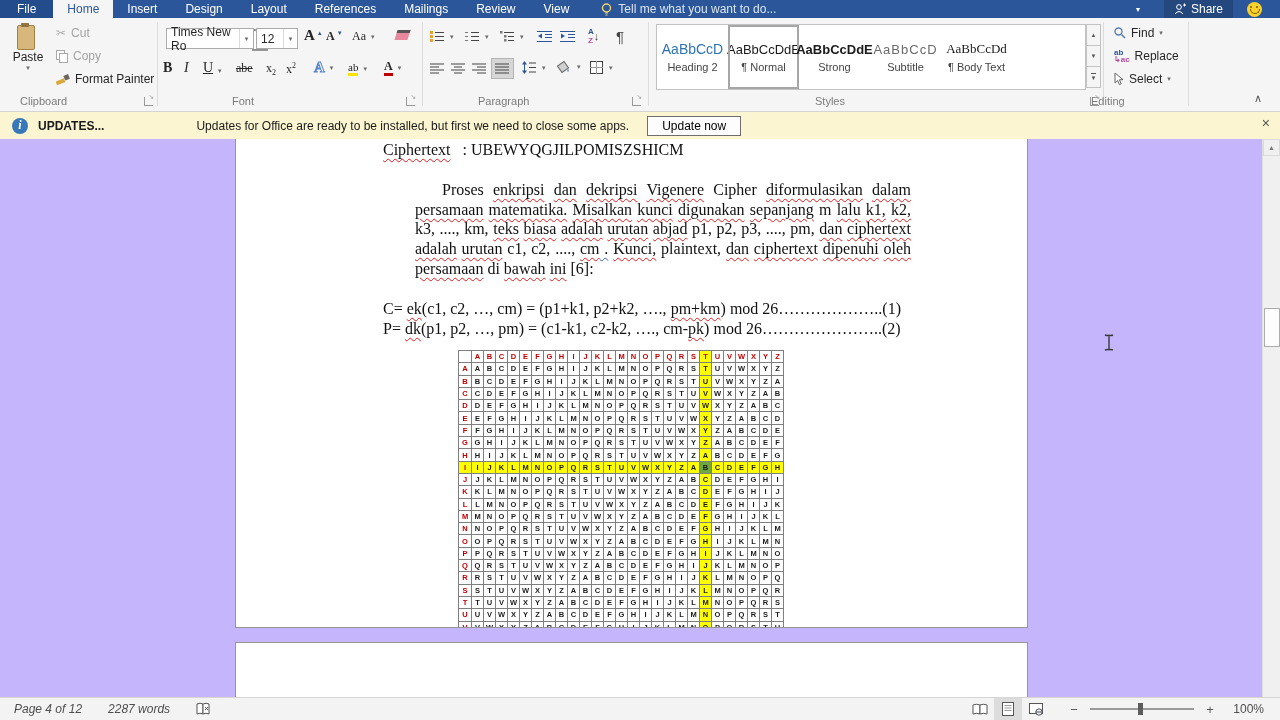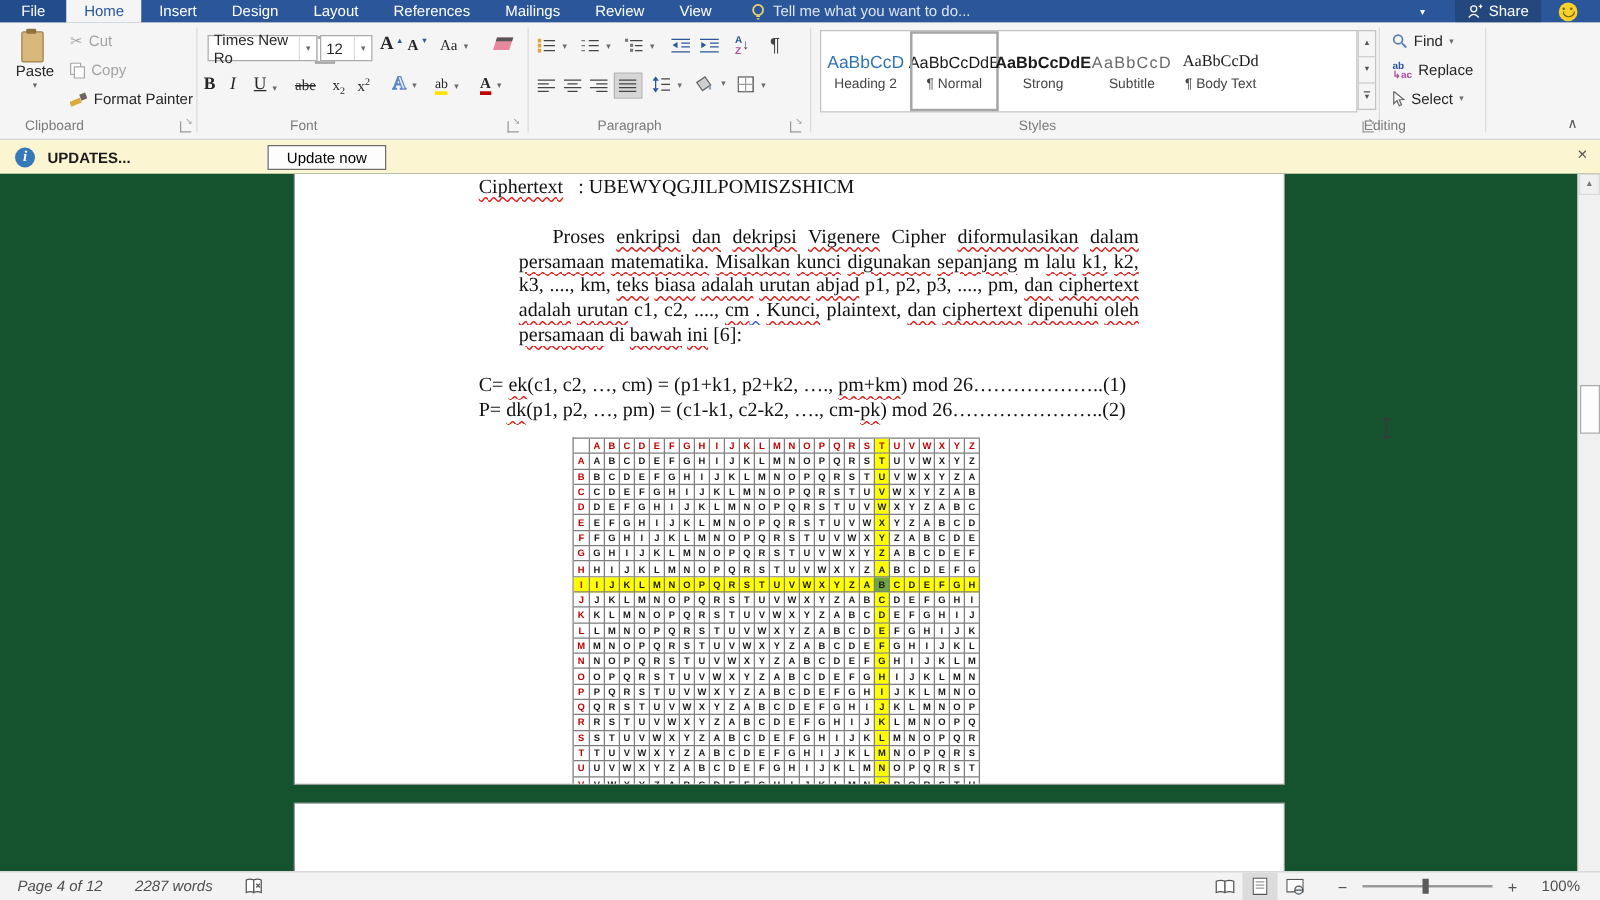--- a/index.html
+++ b/index.html
@@ -66,21 +66,21 @@
   .edbtn{position:absolute;display:flex;align-items:center;gap:5px;}
   
   svg{display:block;}
   
   .notif{position:absolute;left:0;top:112px;width:1280px;height:27px;background:#fbf5d2;border-bottom:1px solid #e3dcb2;display:flex;align-items:center;font-size:12px;color:#1a1a1a;}
   .info-ic{width:16px;height:16px;border-radius:50%;background:#3779b8;color:#fff;font-family:"Liberation Serif",serif;font-style:italic;font-weight:bold;font-size:12px;display:flex;align-items:center;justify-content:center;margin:0 10px 0 12px;}
   .n-title{font-weight:bold;margin-right:92px;}
   .n-btn{margin-left:18px;background:#fdfdfd;border:1px solid #6e6e6e;padding:2px 14px;font-size:12px;}
   .n-close{position:absolute;right:10px;top:3px;font-size:14px;color:#555;}
   
-  .docarea{position:absolute;left:0;top:139px;width:1280px;height:558px;background:#14532d;overflow:hidden;}
+  .docarea{position:absolute;left:0;top:139px;width:1280px;height:558px;background:#c4b5fd;overflow:hidden;}
   .page{position:absolute;left:236px;width:791px;background:#fff;box-shadow:0 0 0 1px #969696;}
   .page4{top:0;height:488px;overflow:hidden;}
   .page5{top:504px;height:54px;}
   .doctext{position:absolute;left:147px;width:528px;font-family:"Liberation Serif",serif;font-size:16px;color:#111;}
   .pline{height:19.7px;line-height:19.7px;text-align:justify;text-align-last:justify;margin-left:32px;}
   .pline.first{text-indent:27px;}
   .pline.last{text-align-last:left;}
   .eq{height:20px;line-height:20px;white-space:nowrap;}
   .sq-red{text-decoration:underline;text-decoration-style:wavy;text-decoration-color:#e01b1b;text-decoration-thickness:1px;text-underline-offset:3px;}
   .sq-blue{text-decoration:underline;text-decoration-style:wavy;text-decoration-color:#3a5fc8;text-decoration-thickness:1px;text-underline-offset:3px;}
@@ -450,20 +450,21 @@
         <span class="caret">▾</span>
     </div>
     <div class="glabel" style="left:1091px;width:110px">Editing</div>
 
     <div style="position:absolute;left:1254px;top:74px;color:#555;font-size:11px">∧</div>
   </div>
 
   <div class="notif">
     <div class="info-ic">i</div>
     <span class="n-title">UPDATES...</span>
+    <span>Updates for Office are ready to be installed, but first we need to close some apps.</span>
     <button class="n-btn">Update now</button>
     <span class="n-close">×</span>
   </div>
 
   <div class="docarea">
     <div class="page page4">
       <div class="doctext" style="top:2px"><span class="sq-red">Ciphertext</span><span>&nbsp;&nbsp;&nbsp;: UBEWYQGJILPOMISZSHICM</span></div>
       <div class="doctext" style="top:41px">
         <div class="pline first"><span>Proses </span><span class="sq-red">enkripsi</span><span> </span><span class="sq-red">dan</span><span> </span><span class="sq-red">dekripsi</span><span> </span><span class="sq-red">Vigenere</span><span> Cipher </span><span class="sq-red">diformulasikan</span><span> </span><span class="sq-red">dalam</span></div>
         <div class="pline"><span class="sq-red">persamaan</span><span> </span><span class="sq-red">matematika.</span><span> </span><span class="sq-red">Misalkan</span><span> </span><span class="sq-red">kunci</span><span> </span><span class="sq-red">digunakan</span><span> </span><span class="sq-red">sepanjang</span><span> m </span><span class="sq-red">lalu</span><span> </span><span class="sq-red">k1,</span><span> </span><span class="sq-red">k2,</span></div>

